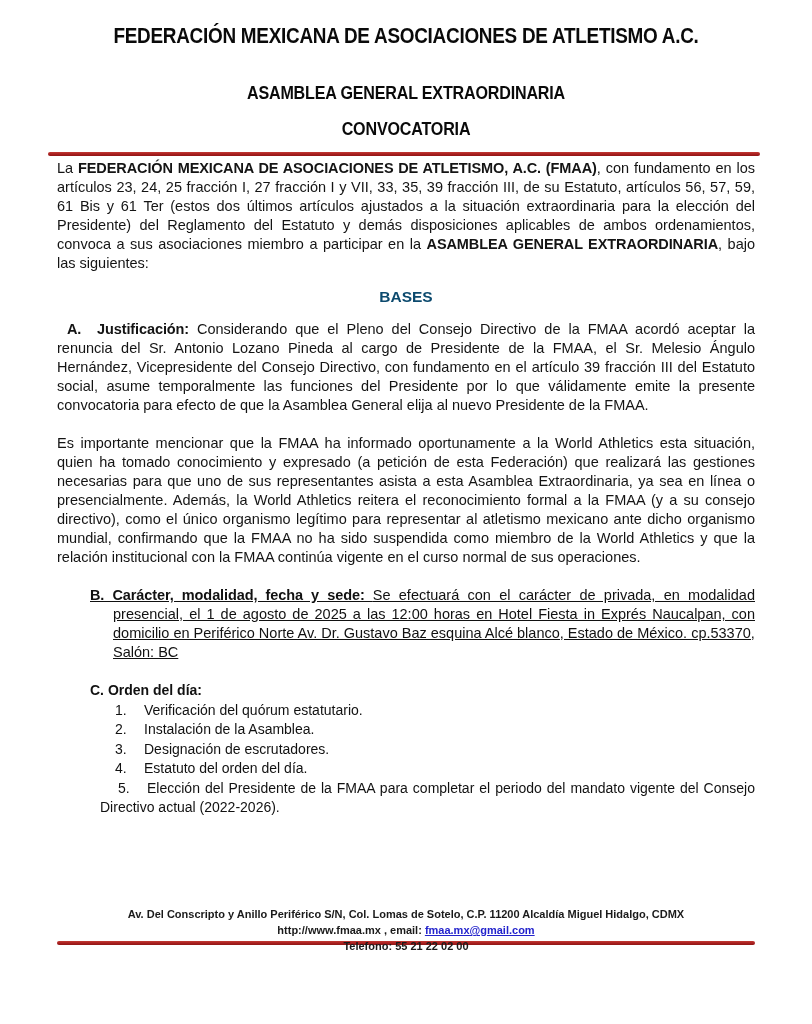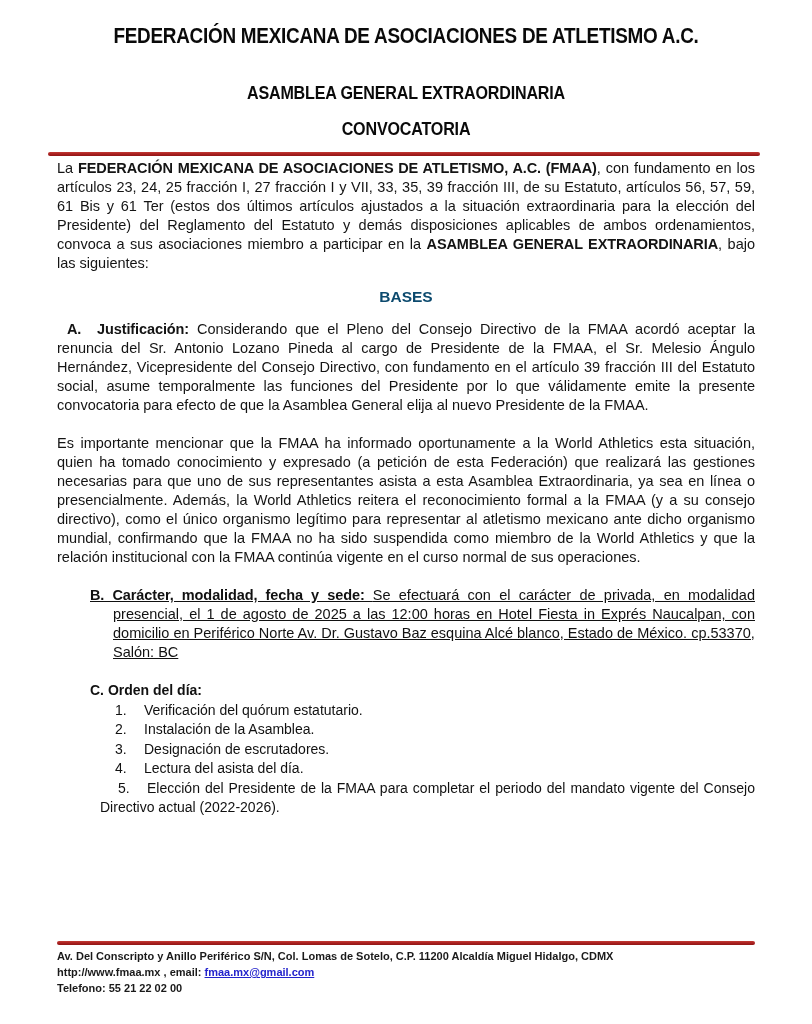--- a/index.html
+++ b/index.html
@@ -122,21 +122,22 @@
   .agenda { margin-left: 58px; }
   .agenda .num { display: inline-block; width: 29px; }
   .agenda5 { margin-left: 43px; text-indent: 18px; text-align: justify; }
   .agenda5 .num { display: inline-block; width: 29px; text-indent: 0; }
 
   b { font-weight: bold; letter-spacing: -0.1px; }
 
   
   .footer {
     position: absolute;
-    left: 57px; width: 698px; top: 948px;
+    left: 57px; width: 698px; top: 906px;
+    text-align: center;
     font-weight: bold;
     font-size: 11px;
     line-height: 16px;
     color: #1a1a1a;
   }
   .footer a.email {
     color: var(--link_blue);
     text-decoration: underline;
     font-weight: bold;
   }
@@ -169,21 +170,21 @@
   <div class="section-b">
     <p class="hang"><b>B. Carácter, modalidad, fecha y sede: </b><span>Se efectuará con el carácter de privada, en modalidad presencial, el 1 de agosto de 2025 a las 12:00 horas en Hotel Fiesta in Exprés Naucalpan, con domicilio en Periférico Norte Av. Dr. Gustavo Baz esquina Alcé blanco, Estado de México. cp.53370,</span></p>
     <div class="salon">Salón: BC</div>
   </div>
 
   <div class="section-c">
     <div class="c-head">C. Orden del día:</div>
     <div class="agenda"><span class="num">1.</span><span>Verificación del quórum estatutario.</span></div>
     <div class="agenda"><span class="num">2.</span><span>Instalación de la Asamblea.</span></div>
     <div class="agenda"><span class="num">3.</span><span>Designación de escrutadores.</span></div>
-    <div class="agenda"><span class="num">4.</span><span>Lectura del asista del día.</span></div>
+    <div class="agenda"><span class="num">4.</span><span>Estatuto del orden del día.</span></div>
     <div class="agenda5"><span class="num">5.</span><span>Elección del Presidente de la FMAA para completar el periodo del mandato vigente del Consejo Directivo actual (2022-2026).</span></div>
   </div>
 
   <div class="rule rule-bottom"></div>
 
   <div class="footer">
     <div>Av. Del Conscripto y Anillo Periférico S/N, Col. Lomas de Sotelo, C.P. 11200 Alcaldía Miguel Hidalgo, CDMX</div>
     <div><span>http://www.fmaa.mx , email: </span><a class="email" href="#">fmaa.mx@gmail.com</a></div>
     <div>Telefono: 55 21 22 02 00</div>
   </div>

